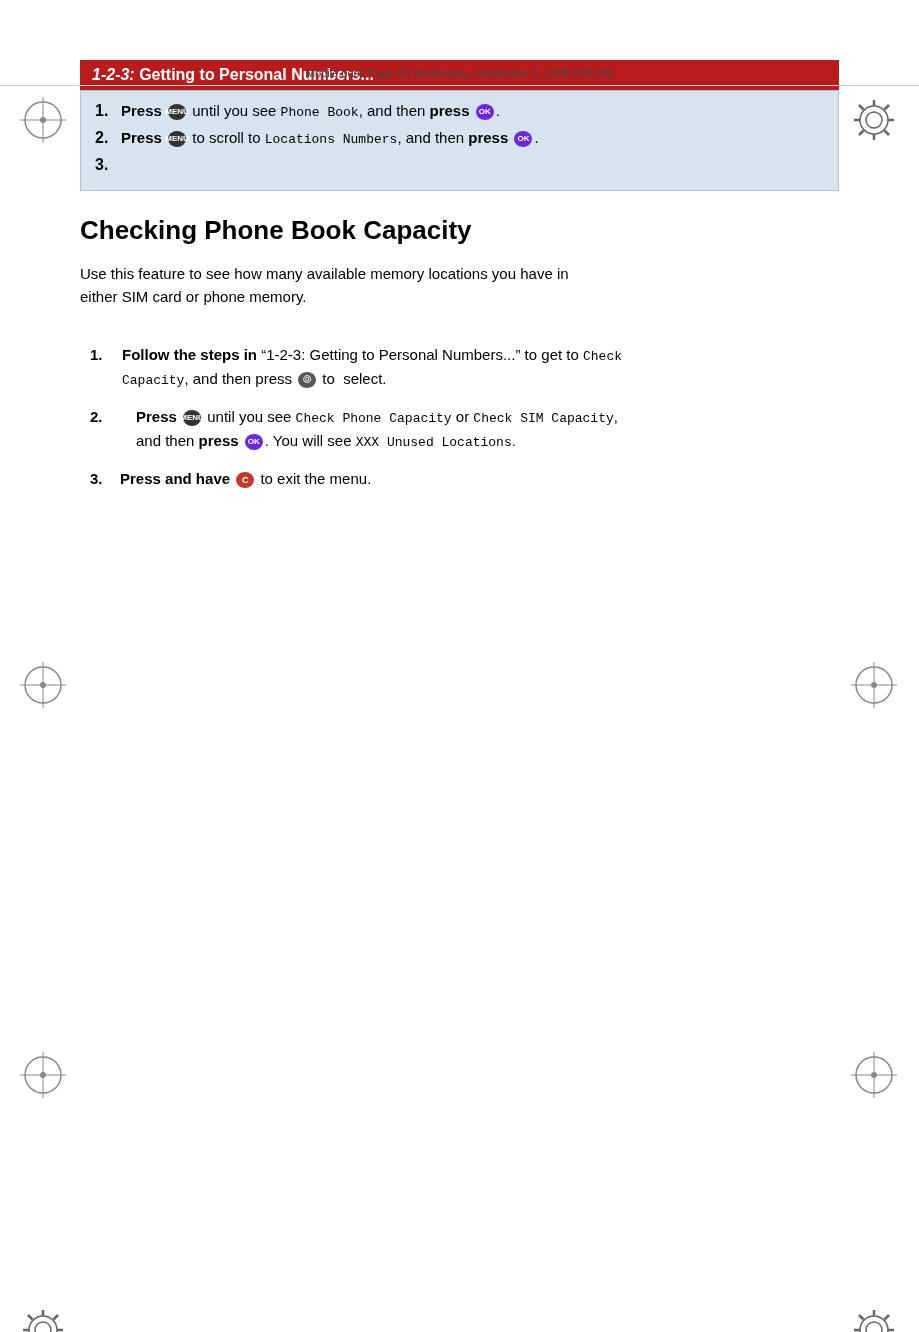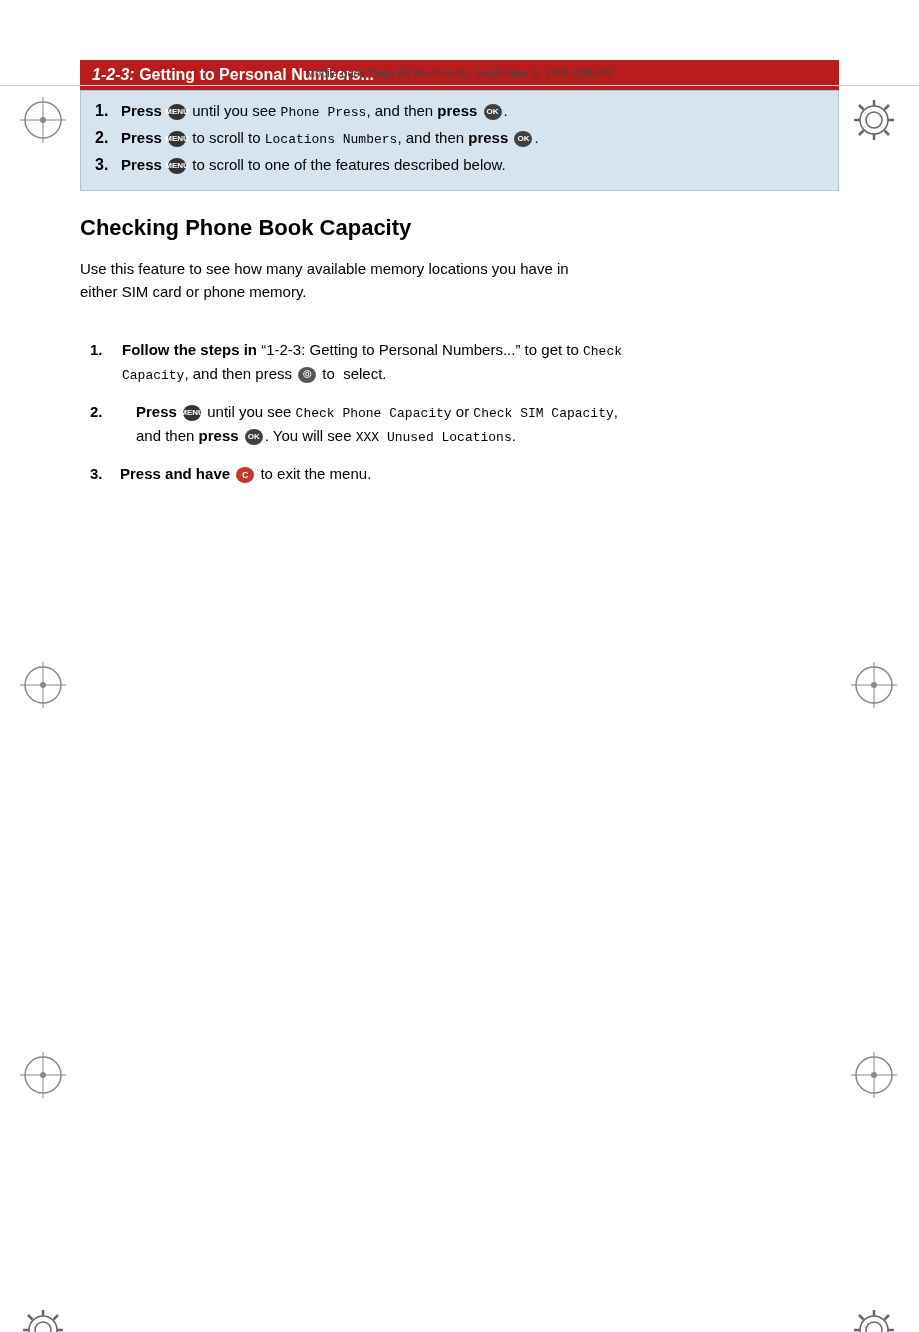--- a/index.html
+++ b/index.html
@@ -101,37 +101,37 @@
       vertical-align: middle;
       line-height: 1;
     }
 
     .btn-icon-menu {
       background: #333;
       font-size: 8px;
     }
 
     .btn-icon-ok {
-      background: #404040;
+      background: #6d28d9;
       font-size: 8px;
     }
 
     .btn-icon-c {
       background: #c0392b;
       font-size: 9px;
     }
 
     code {
       font-family: 'Courier New', Courier, monospace;
       font-size: 13px;
     }
 
     
     .main-heading {
-      font-size: 22px;
+      font-size: 26px;
       font-weight: bold;
       font-family: 'Arial Black', Arial, sans-serif;
       margin-bottom: 16px;
       margin-top: 10px;
     }
 
     
     .body-text {
       font-size: 15px;
       line-height: 1.55;
@@ -292,42 +292,37 @@
     </div>
 
     <div class="instruction-box">
       <ol>
 
         <li>
           <span class="step-num bold-text">1.</span>
           <span style="margin-left:4px;">
             <strong>Press</strong>
             <span class="btn-icon btn-icon-menu">MENU</span>
-            until you see <code>Phone Press</code>, and then <strong>press</strong>
+            until you see <code>Phone Book</code>, and then <strong>press</strong>
             <span class="btn-icon btn-icon-ok">OK</span>.
           </span>
         </li>
 
         <li>
           <span class="step-num bold-text">2.</span>
           <span style="margin-left:4px;">
             <strong>Press</strong>
             <span class="btn-icon btn-icon-menu">MENU</span>
             to scroll to <code>Locations Numbers</code>, and then <strong>press</strong>
             <span class="btn-icon btn-icon-ok">OK</span>.
           </span>
         </li>
 
         <li>
           <span class="step-num bold-text">3.</span>
-          <span style="margin-left:4px;">
-            <strong>Press</strong>
-            <span class="btn-icon btn-icon-menu">MENU</span>
-            to scroll to one of the features described below.
-          </span>
         </li>
       </ol>
     </div>
 
     <h1 class="main-heading">Checking Phone Book Capacity</h1>
 
     <p class="body-text">Use this feature to see how many available memory locations you have in either SIM card or phone memory.</p>
 
     <ol class="steps-list">
 

